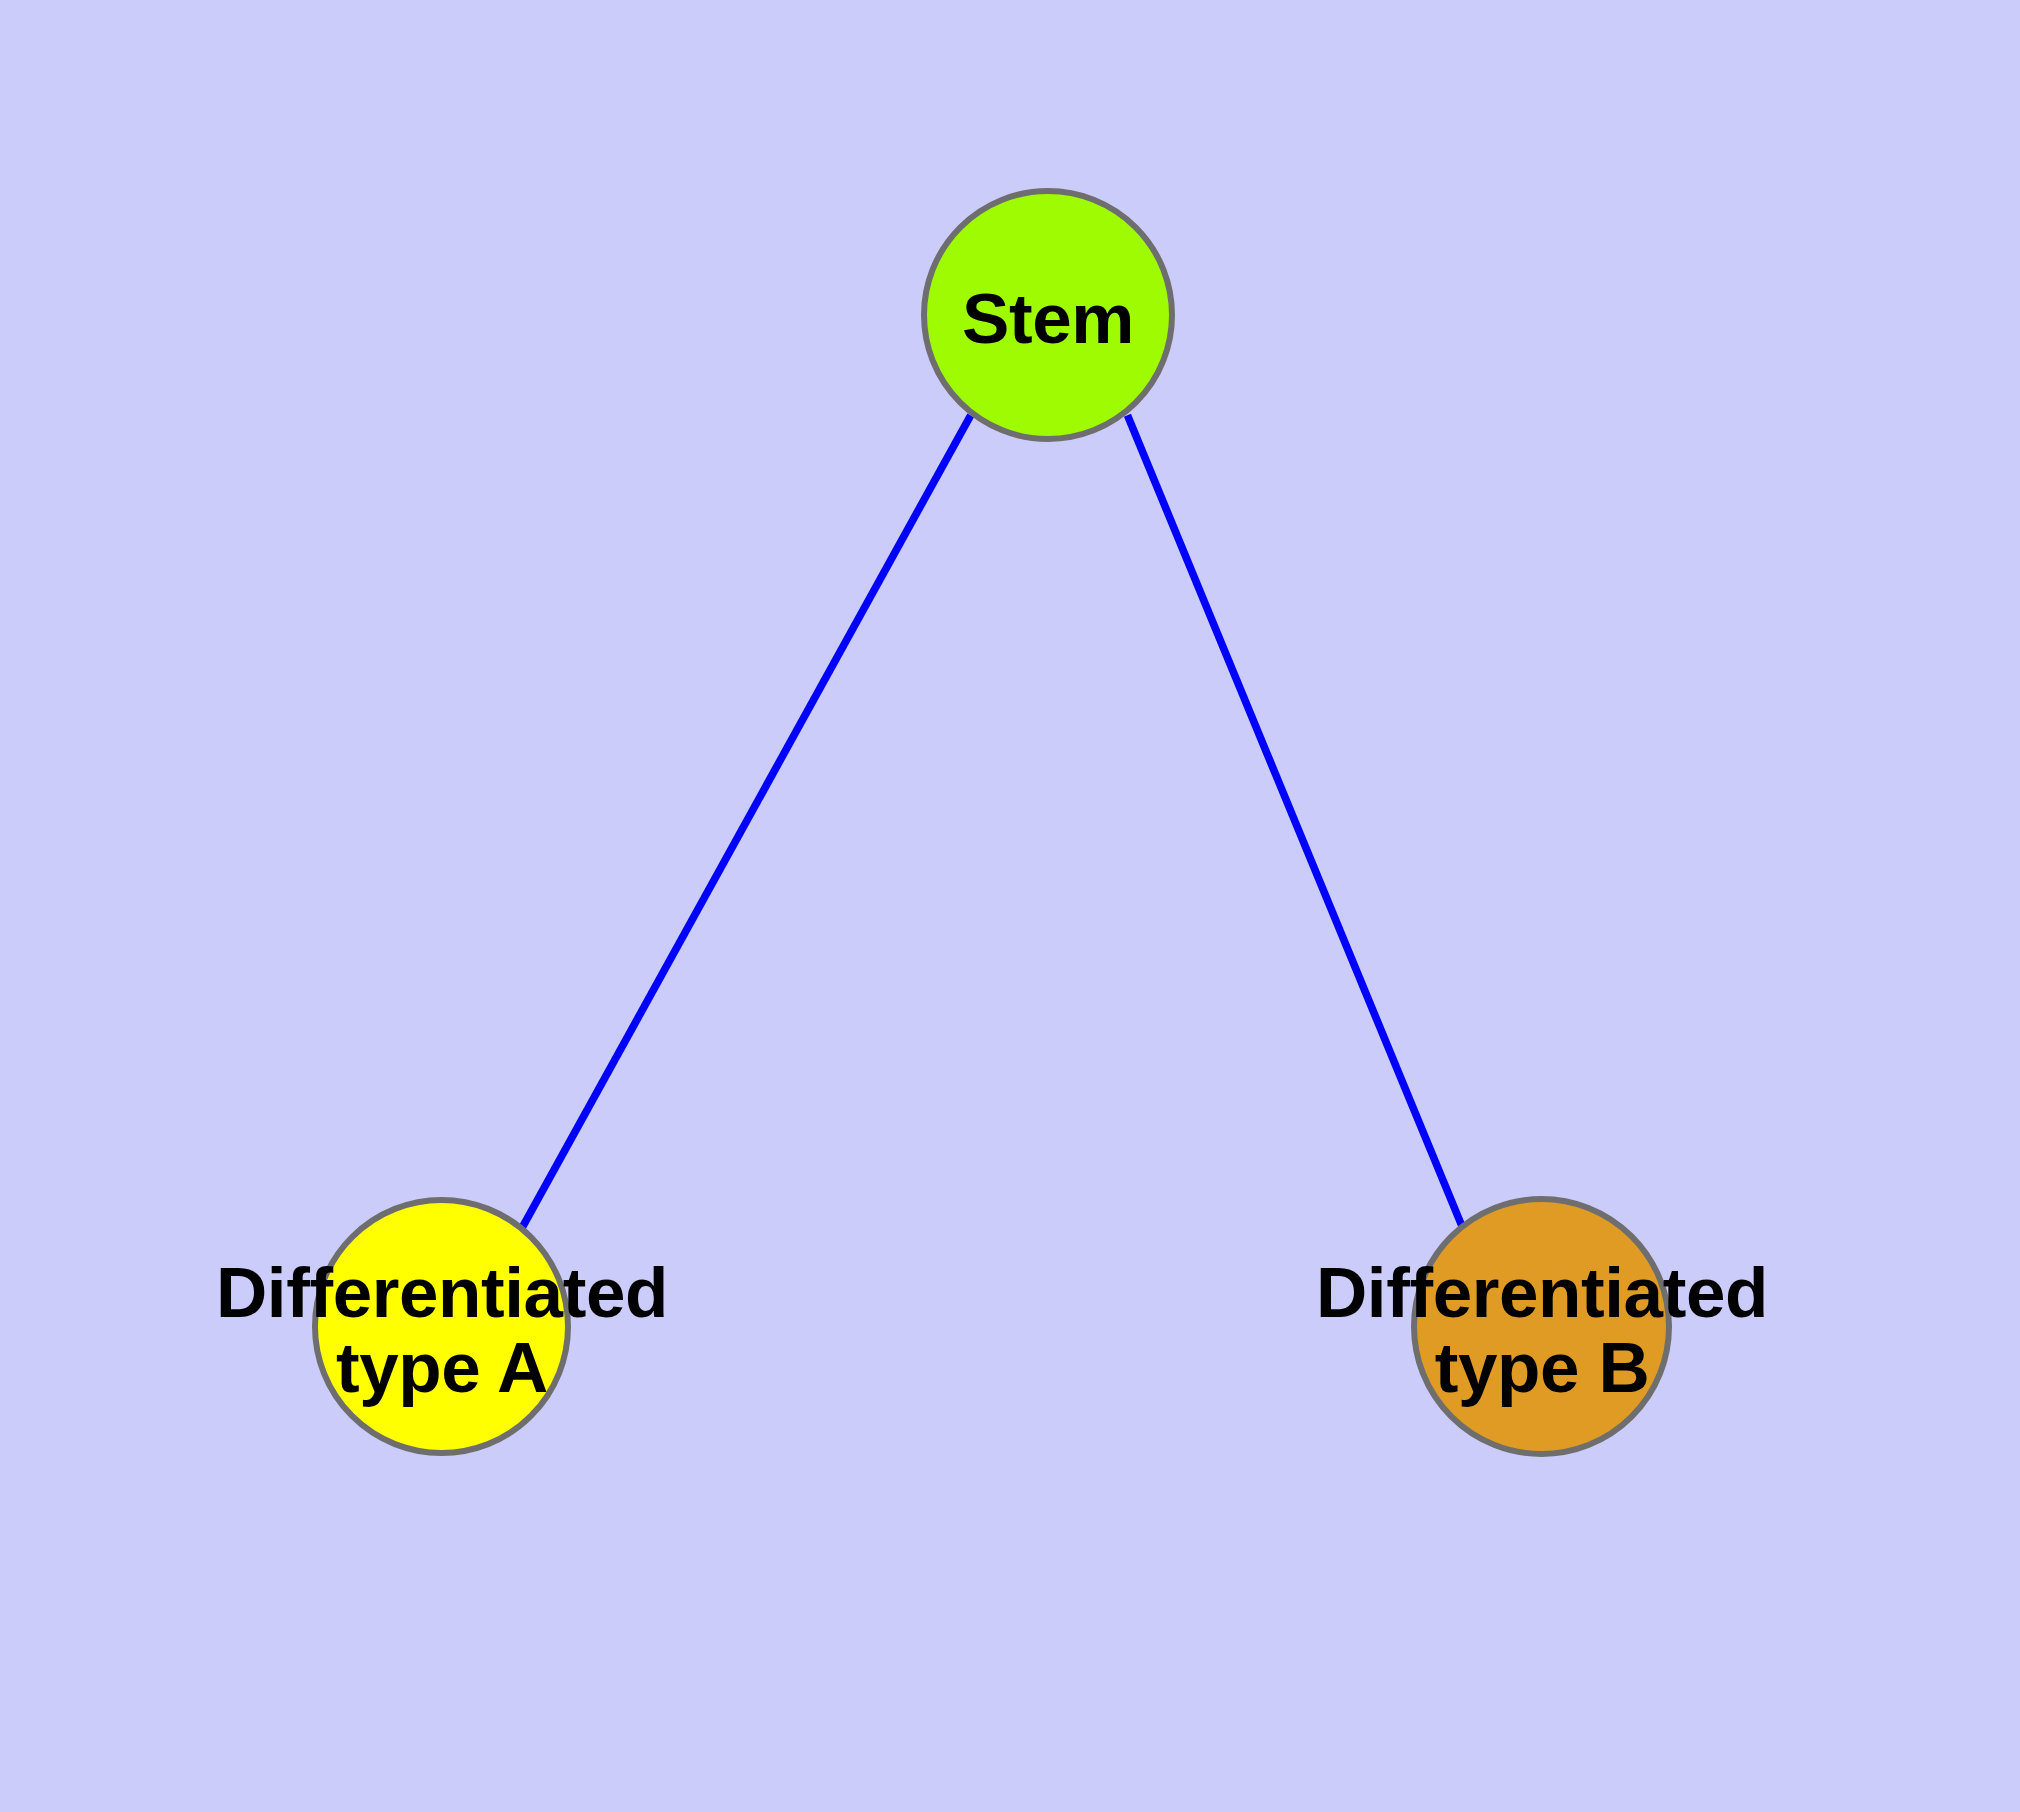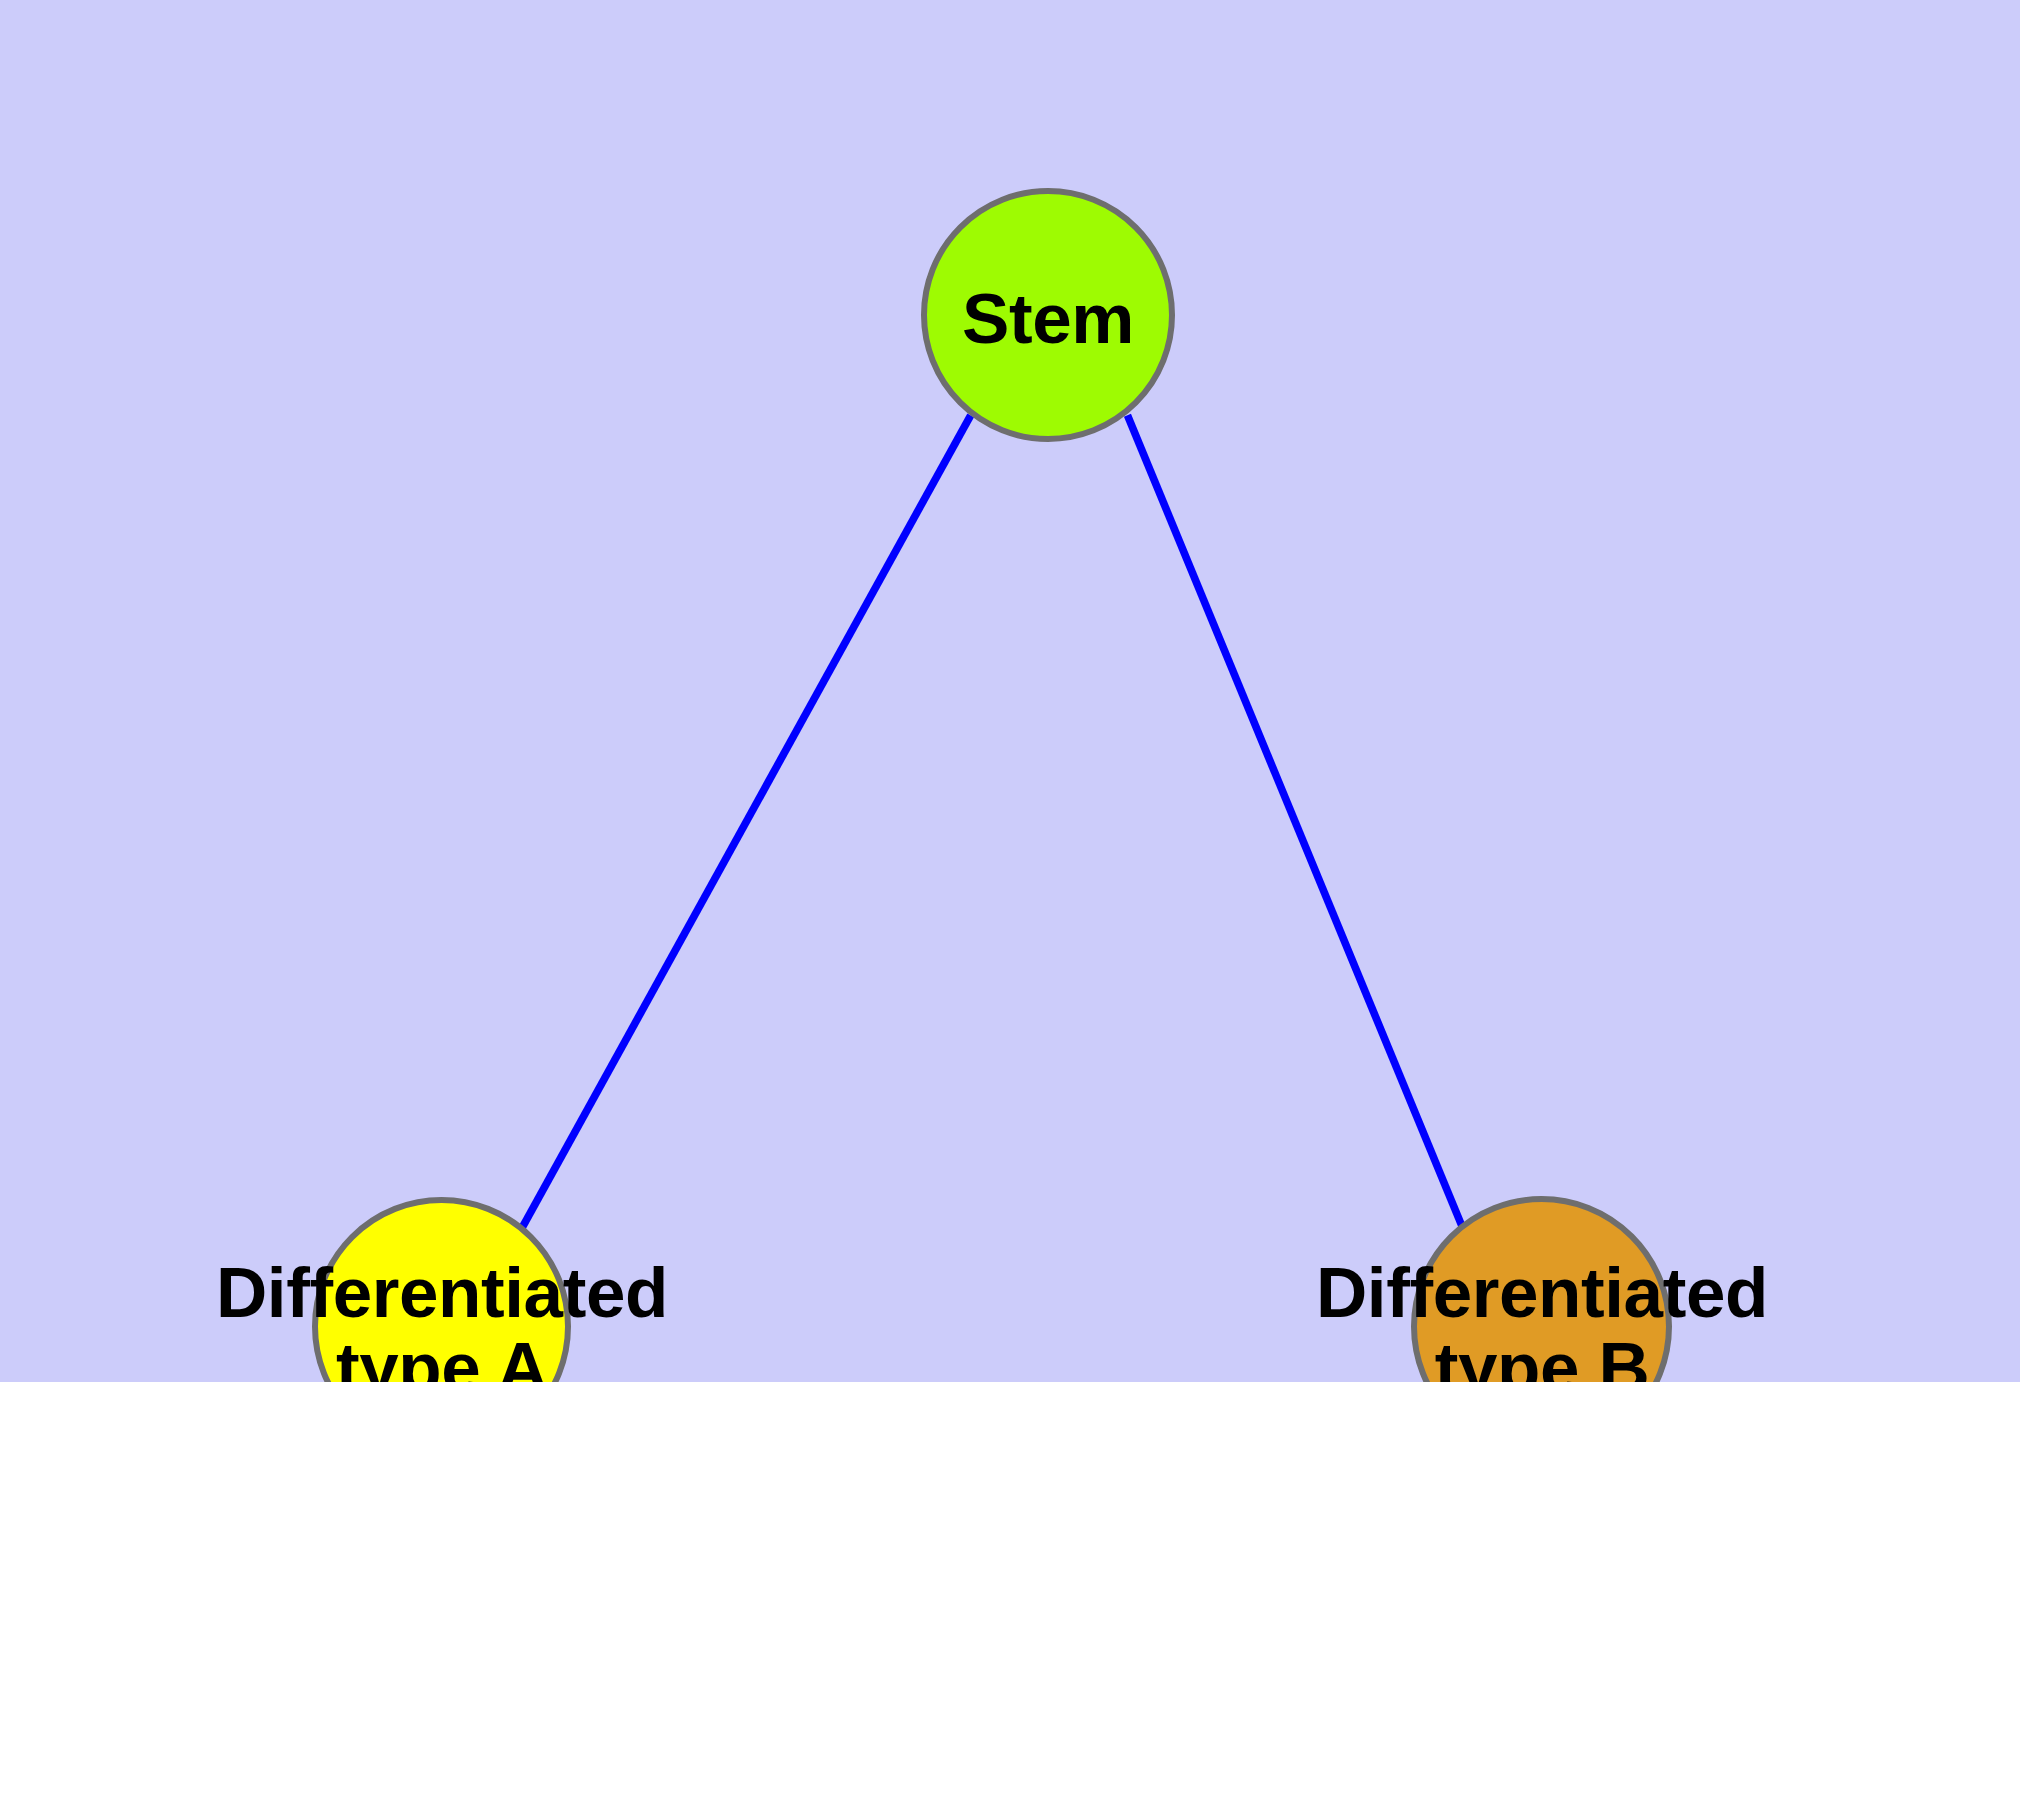--- a/index.html
+++ b/index.html
@@ -70,21 +70,21 @@
   }
   #label-diff-b {
     left: 1542px;
     top: 1328px;
     font-size: 71px;
   }
 </style>
 </head>
 <body>
 
-<div id="canvas" style="width: 2021px; height: 1382px; background: rgb(204, 204, 250);">
+<div id="canvas" style="width: 2021px; height: 1812px; background: rgb(204, 204, 250);">
 
   <svg id="edge-layer" viewBox="0 0 2384 2138" xmlns="http://www.w3.org/2000/svg">
     <line id="edge-a" x1="1145" y1="490" x2="615" y2="1450" stroke="#0000ff" stroke-width="9" stroke-linecap="butt"></line>
     <line id="edge-b" x1="1330" y1="490" x2="1726" y2="1450" stroke="#0000ff" stroke-width="9" stroke-linecap="butt"></line>
   </svg>
 
   <div class="node" id="node-stem" style="left: 921px; top: 188px; width: 254px; height: 254px; background: rgb(158, 251, 2); border-color: rgb(110, 110, 110);"></div>
   <div class="node" id="node-diff-a" style="left: 312px; top: 1197px; width: 259px; height: 259px; background: rgb(255, 255, 0); border-color: rgb(110, 110, 110);"></div>
   <div class="node" id="node-diff-b" style="left: 1411px; top: 1196px; width: 261px; height: 261px; background: rgb(224, 155, 37); border-color: rgb(110, 110, 110);"></div>
 

